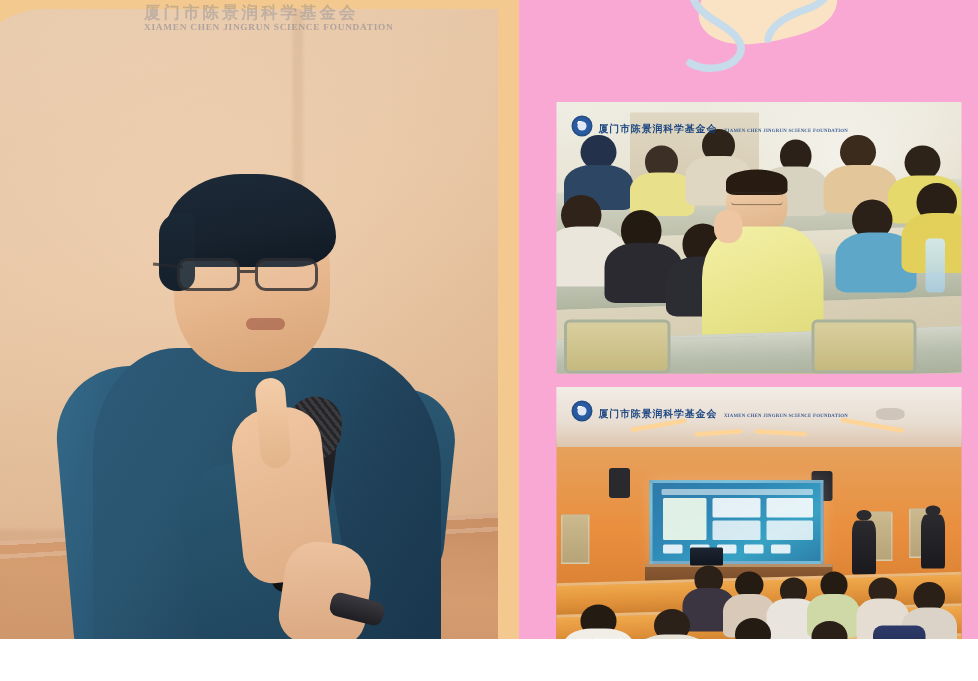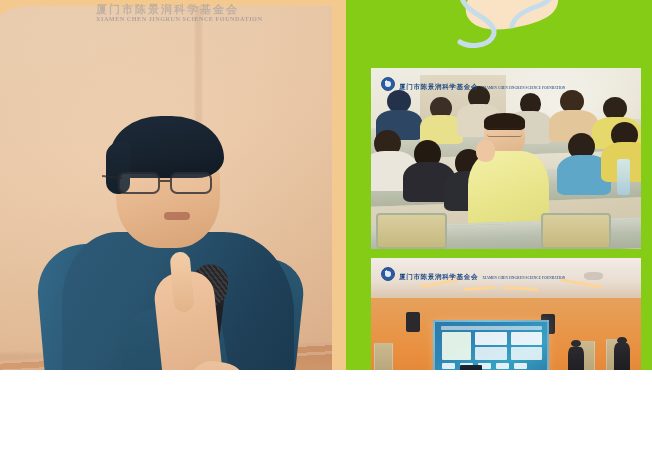--- a/index.html
+++ b/index.html
@@ -3,21 +3,21 @@
 <meta charset="utf-8">
 <style>
   html,body{margin:0;padding:0;}
   body{
     width:652px;height:454px;
     background:#ffffff;
     font-family:"Liberation Sans", sans-serif;
     overflow:hidden;
     position:relative;
   }
-  .stage{position:absolute;inset:0;width:652px;height:370px;overflow:hidden;background:#84cc16;}
+  .stage{position:absolute;inset:0;width:652px;height:426px;overflow:hidden;background:#f9a8d4;}
 
   
   .blob-wrap{position:absolute;left:440px;top:-28px;width:150px;height:80px;pointer-events:none;}
   .blob-wrap svg{display:block;}
 
   
   .hero-card{
     position:absolute;left:-38px;top:-8px;width:384px;height:470px;
     border-radius:66px 0 0 0;
     background:#f3c98f;

